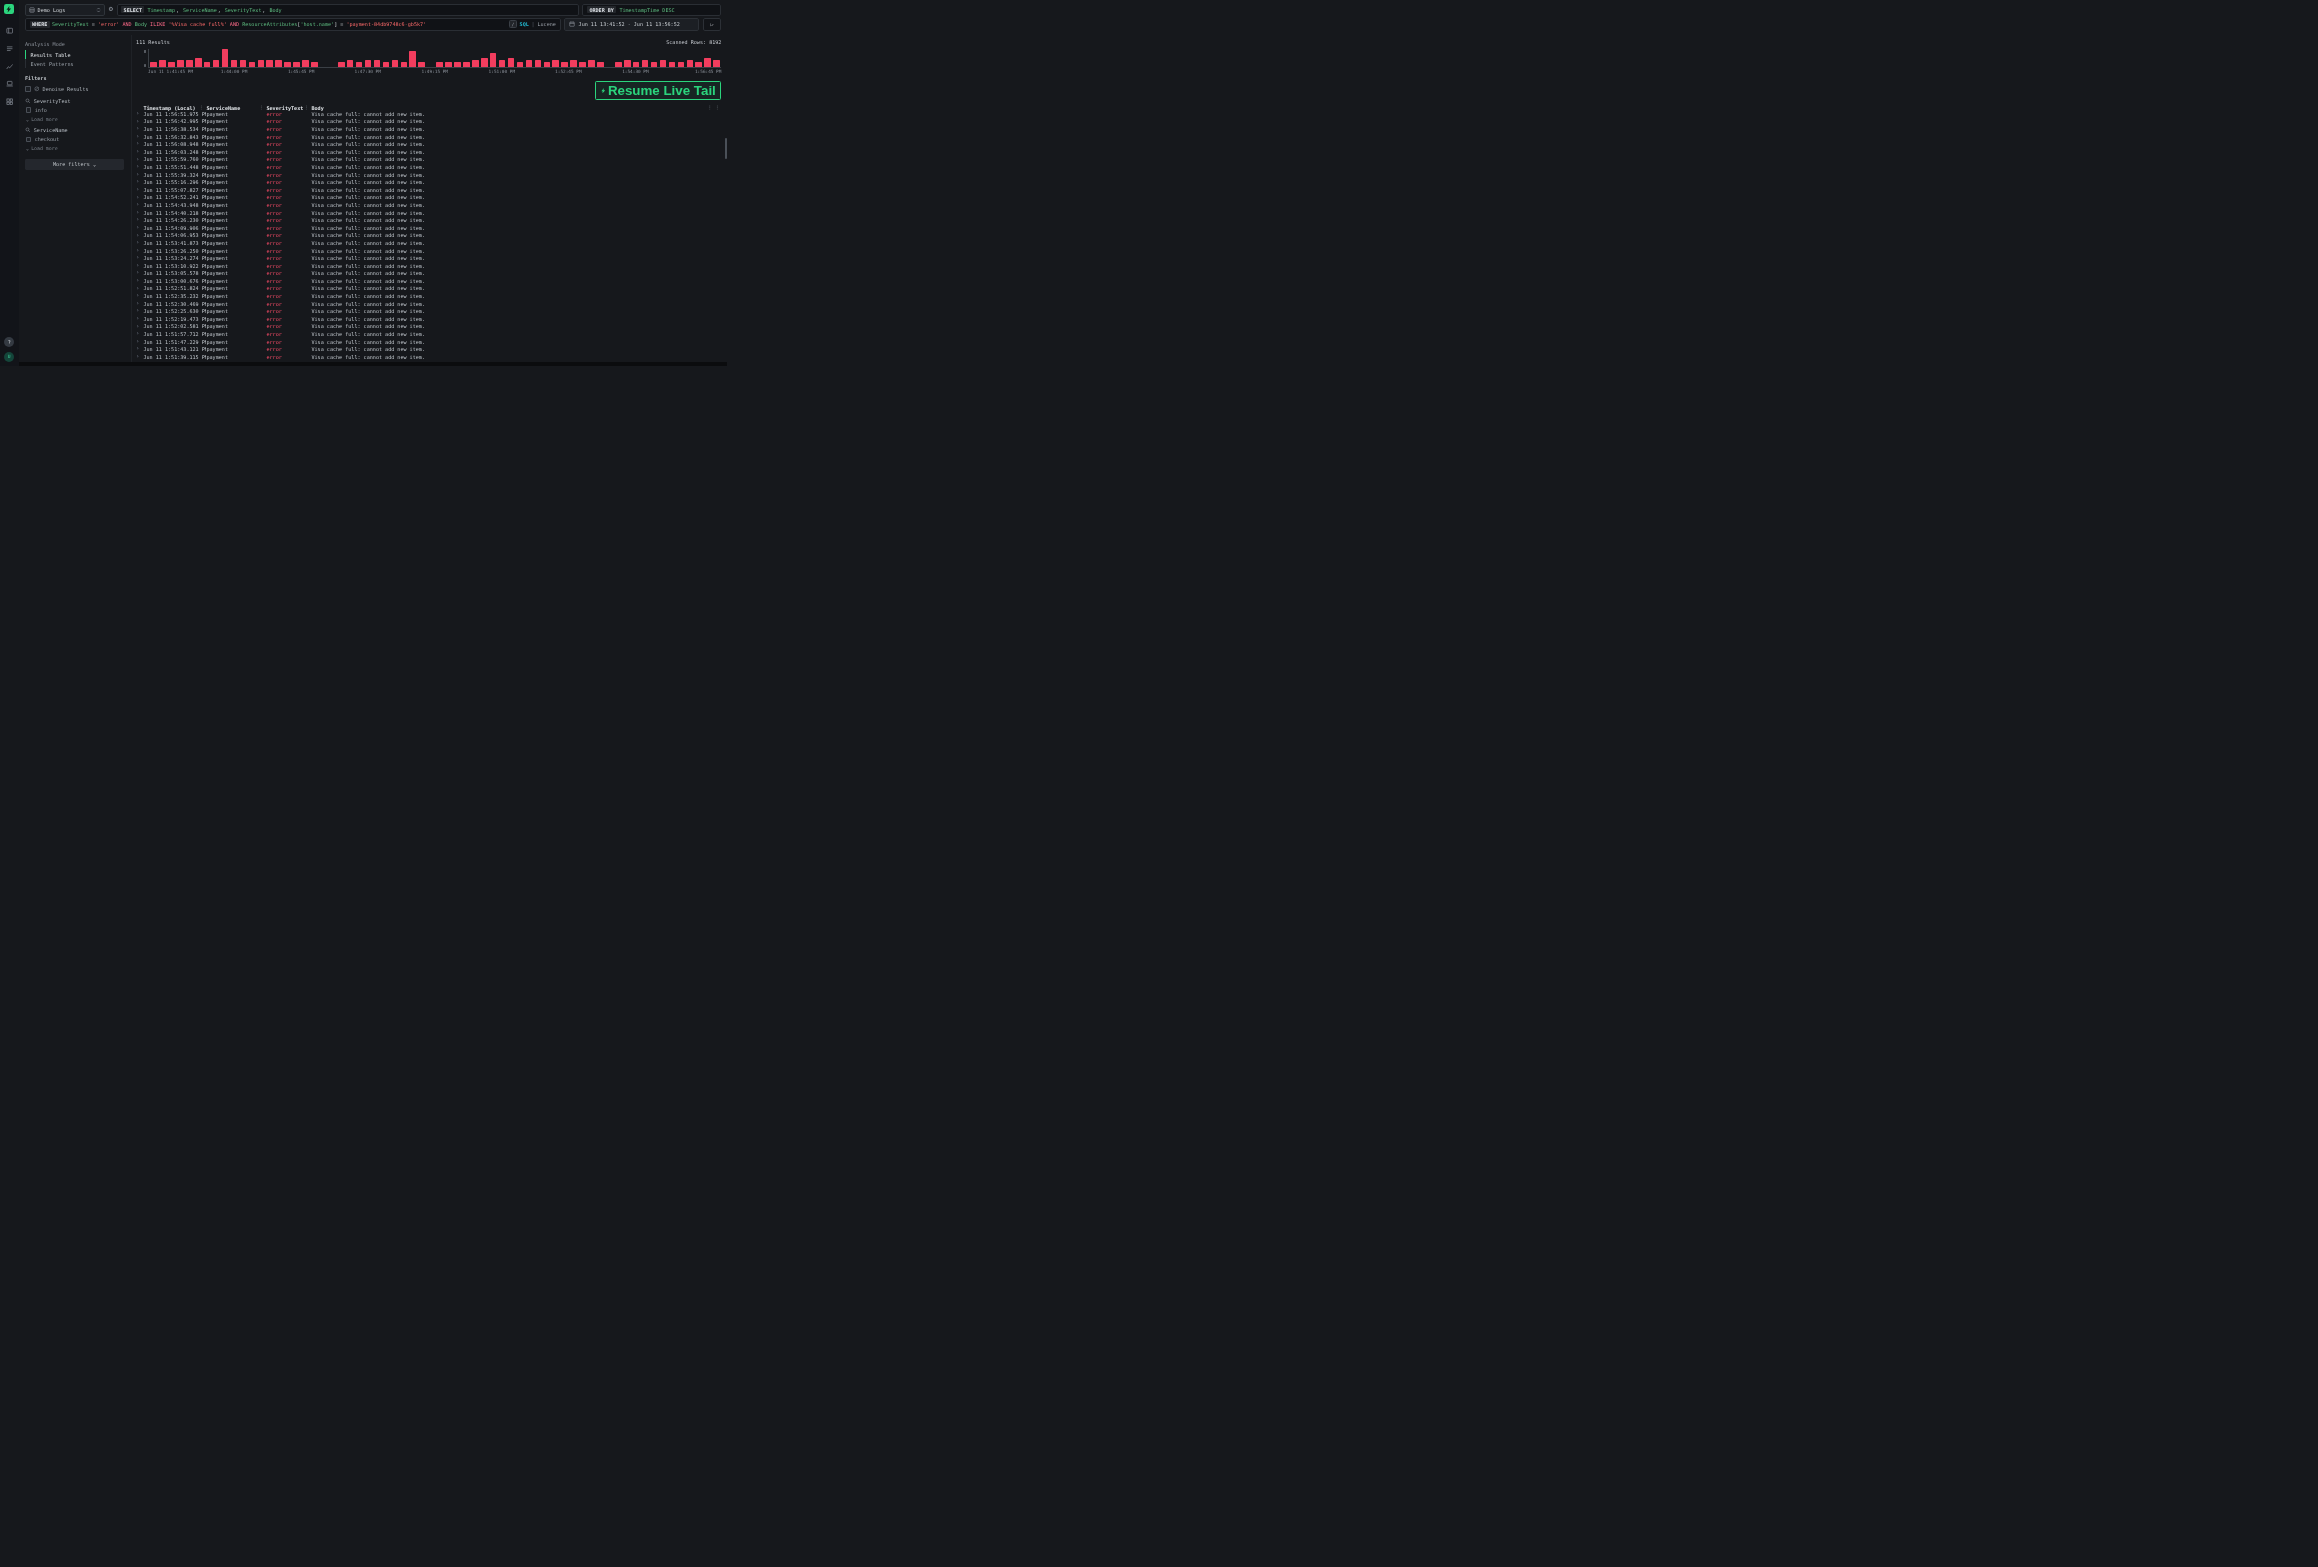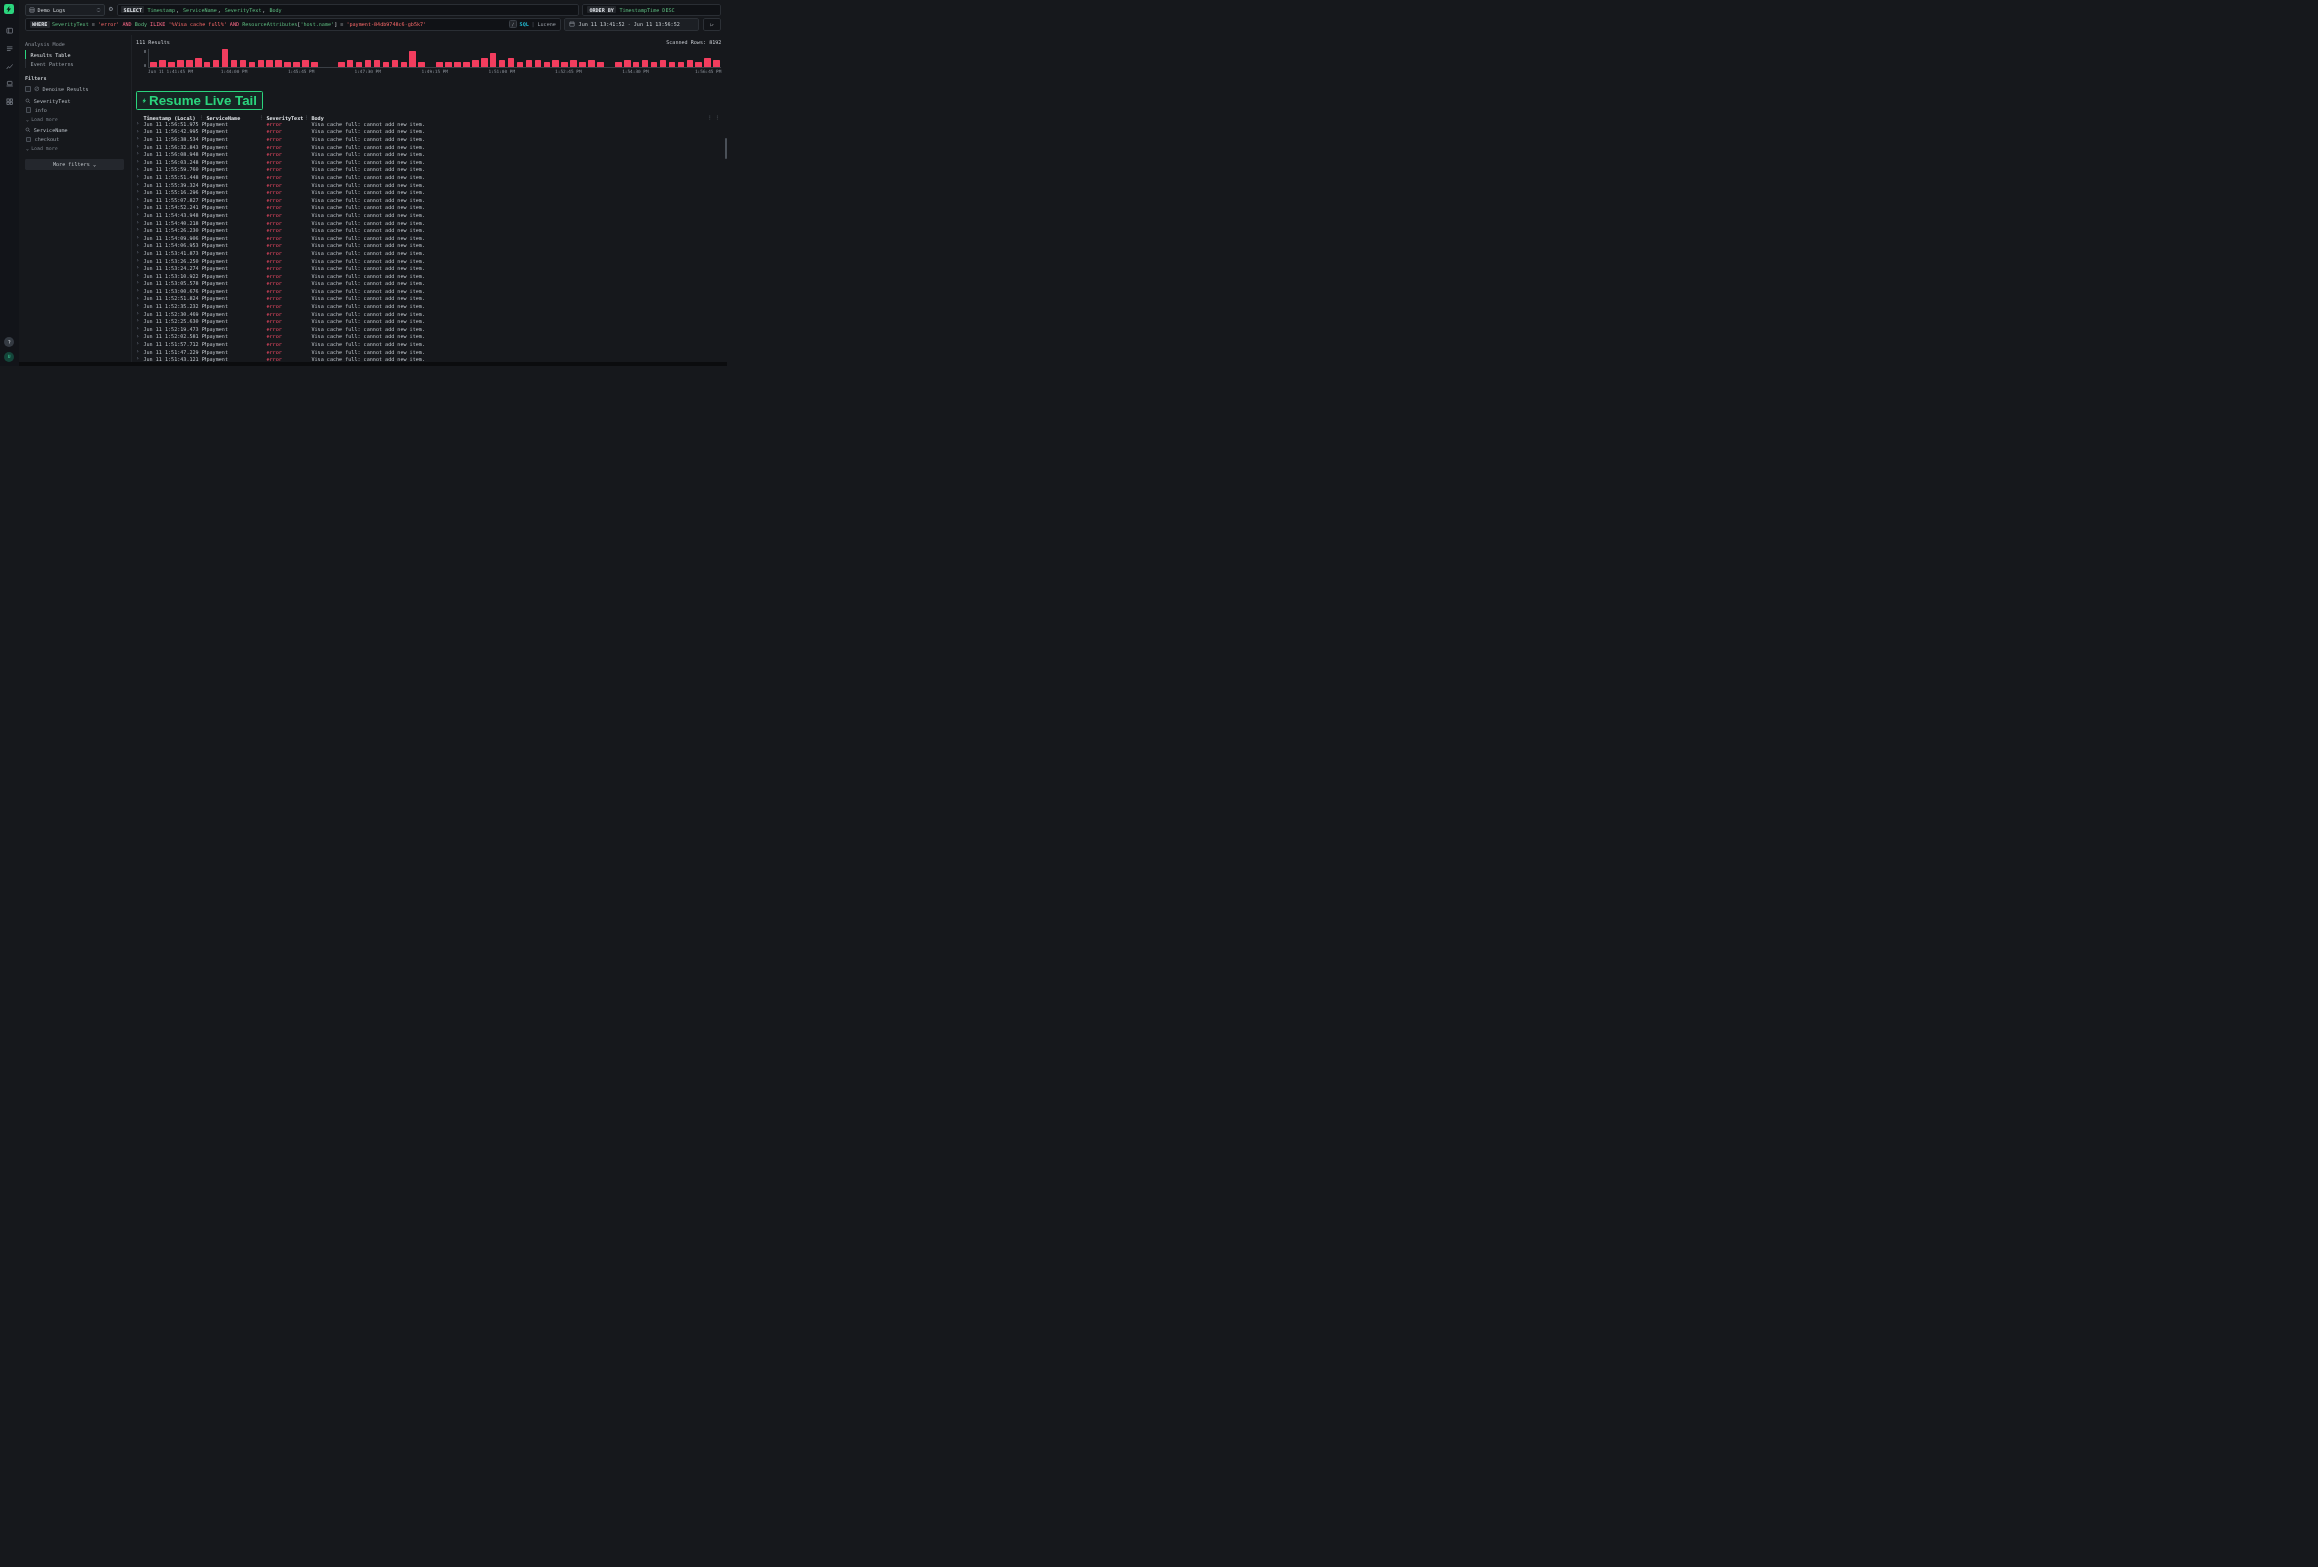--- a/index.html
+++ b/index.html
@@ -66,21 +66,21 @@
   
   .results { flex:1; min-width:0; padding:3.7px 5.6px 0 4.6px; display:flex; flex-direction:column; position:relative; }
   .results-head { display:flex; justify-content:space-between; color:#c8ccd2; }
   .chart-wrap { margin-top:3.7px; display:flex; }
   .y-axis { width:12px; display:flex; flex-direction:column; justify-content:space-between; align-items:flex-end; padding-right:1.9px; font-size:4.2px; color:#8b919a; height:19.5px; }
   .plot { flex:1; height:19.5px; border-left:0.5px solid #3a3f45; border-bottom:0.5px solid #3a3f45; display:flex; align-items:flex-end; }
   .bar { flex:1; margin:0 1.2px; background:var(--bar-pink,#f23d5e); border-radius:0.5px 0.5px 0 0; }
   .x-axis { position:relative; height:7px; margin-left:12px; font-size:4.4px; color:#8b919a; }
   .tick { position:absolute; top:1.4px; white-space:nowrap; }
   .tick.mid { transform:translateX(-50%); }
-  .livetail-row { display:flex; justify-content:flex-start; margin-top:16px; }
+  .livetail-row { display:flex; justify-content:flex-end; margin-top:6px; }
   .livetail-btn { display:flex; align-items:center; gap:2.8px; border:0.5px solid var(--accent-green,#2bd47d); color:var(--accent-green,#2bd47d); background:rgba(43,212,125,0.07); border-radius:1.4px; padding:0.9px 4.6px; font-weight:bold; cursor:pointer; }
 
   
   .table { margin-top:5.1px; flex:1; min-height:0; display:flex; flex-direction:column; }
   .thead { display:grid; grid-template-columns:7.4px 63px 60px 45px 1fr 6.5px; position:relative; z-index:2; background:#16181c; color:#e2e6ea; font-weight:bold; padding-bottom:1.4px; }
   .th { display:flex; align-items:center; justify-content:space-between; padding-right:2.8px; overflow:hidden; white-space:nowrap; }
   .kebab { color:#545a61; font-size:4.6px; cursor:pointer; }
   .tbody { margin-top:-2.3px; overflow:hidden; flex:1; }
   .tr { display:grid; grid-template-columns:7.4px 63px 60px 45px 1fr; height:7.6px; align-items:center; cursor:pointer; }
   .chev { color:#6b7280; font-size:5.6px; line-height:1; }

